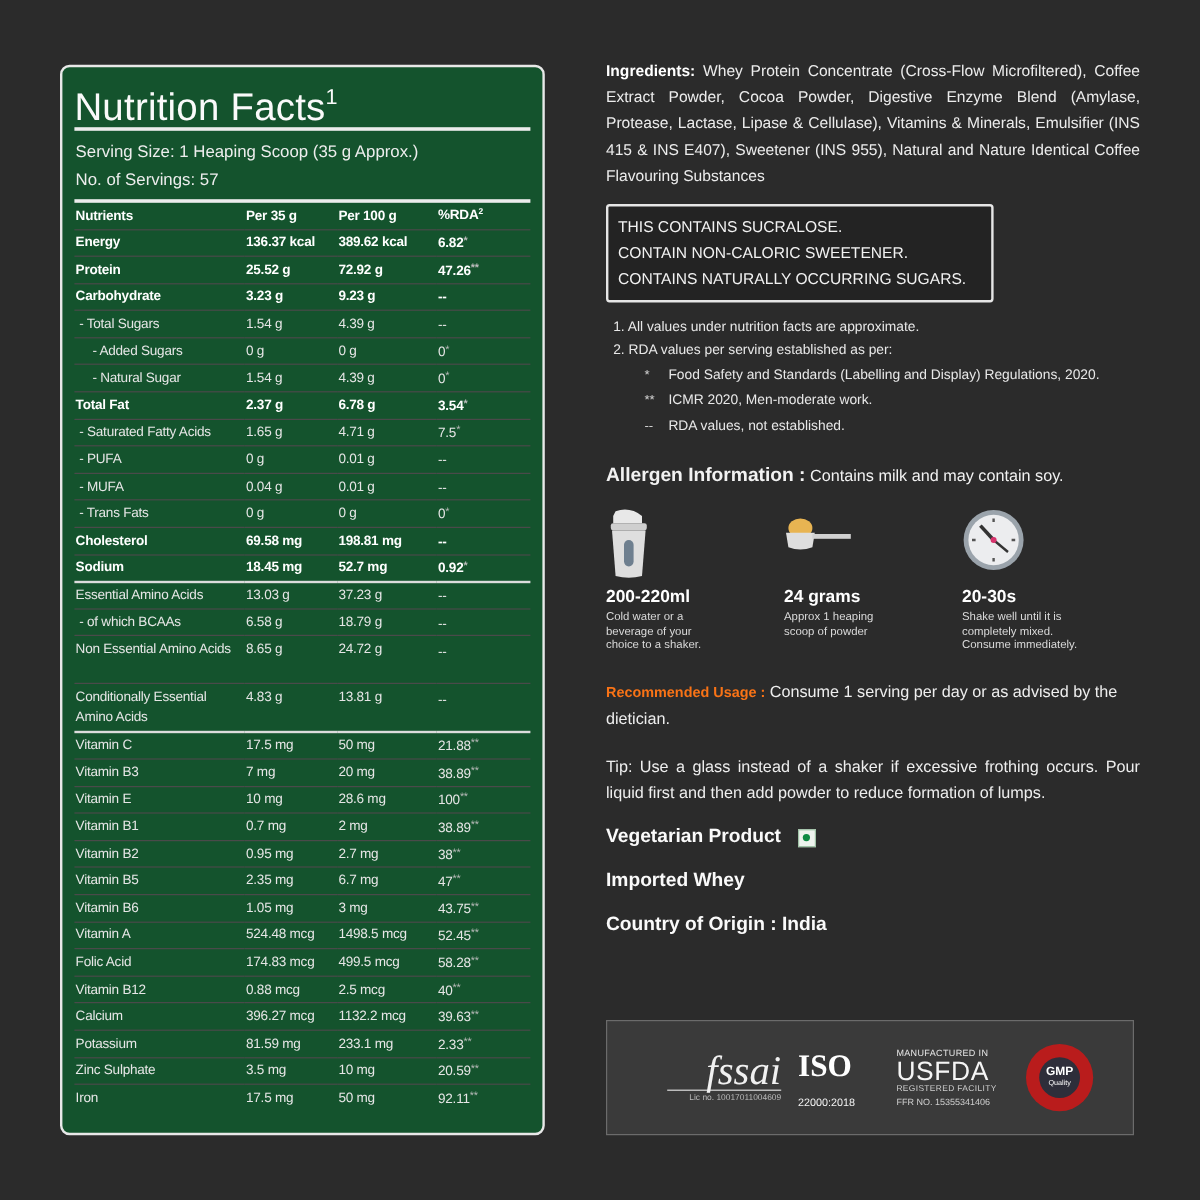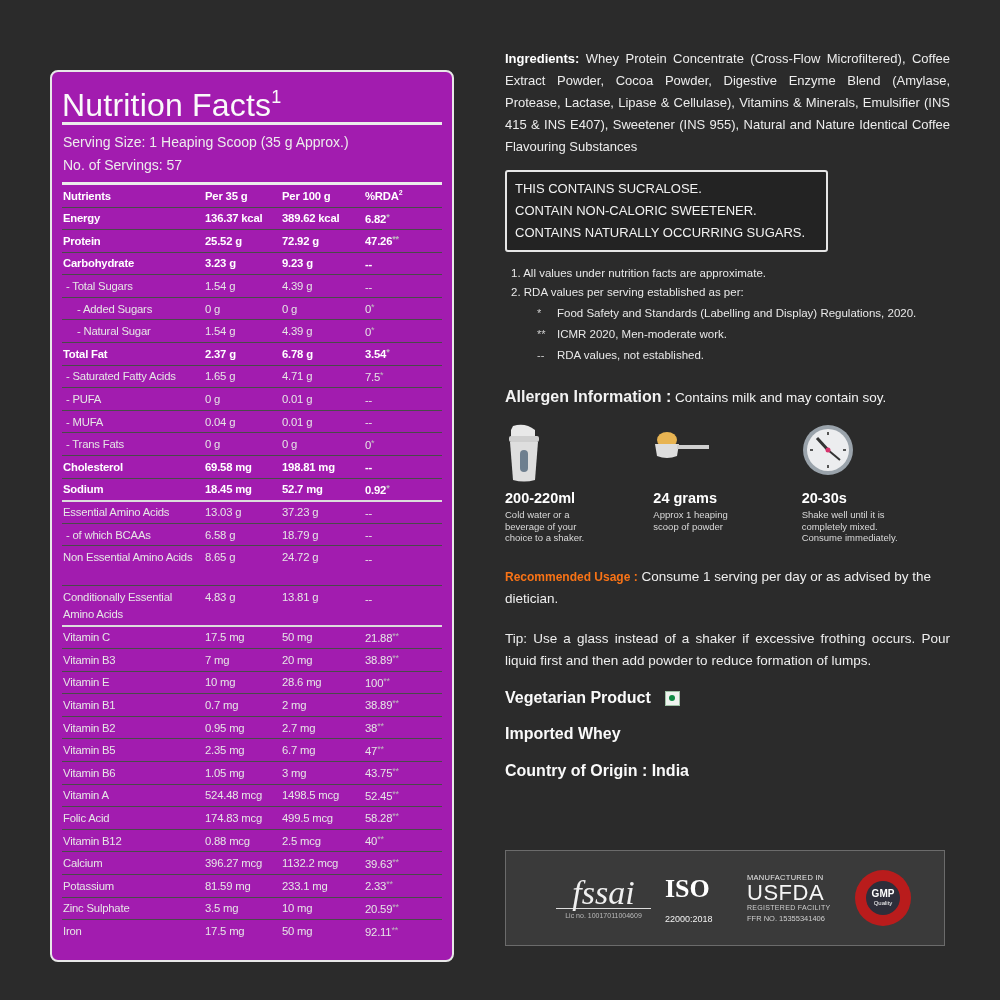--- a/index.html
+++ b/index.html
@@ -7,23 +7,22 @@
   body {
     background: #2b2b2b;
     font-family: "Liberation Sans", sans-serif;
     color: #f2f2f2;
     position: relative;
   }
   
   .nf-panel {
     position: absolute; left: 50px; top: 54px; width: 404px; height: 892px;
     border: 2px solid #e8e8e8; border-radius: 8px;
-    background: #a21caf;
+    background: #14532d;
     padding: 6px 10px 0 10px;
-    margin-top: 16px;
   }
   .nf-title {
     font-size: 32px; font-weight: 400; letter-spacing: 0.2px; color: #fafafa;
     line-height: 38px; height: 42px; padding-left: 0;
   }
   .nf-title sup { font-size: 18px; vertical-align: 13px; }
   .rule-thick { height: 3px; background: #ececec; margin: 2px 0 0 0; }
   .serving { font-size: 14px; line-height: 23px; color: #ededed; padding-left: 1px; }
   .serving-block { padding: 6px 0 3px 0; }
   table.nf { width: 100%; border-collapse: collapse; font-size: 11.3px; letter-spacing: -0.2px; }
@@ -68,21 +67,21 @@
   .tip { margin-top: 18px; font-size: 13.5px; line-height: 22px; text-align: justify; color: #eee; }
   .facts { margin-top: 14px; }
   .fact { font-size: 16px; font-weight: 700; height: 36.5px; line-height: 24px; color: #fafafa; display: flex; align-items: flex-start; }
   .veg-mark { width: 15px; height: 15px; background: #eef3ee; border: 1px solid #9fc2a6; margin-left: 14px; margin-top: 5px; display: flex; align-items: center; justify-content: center; }
   .veg-mark span { width: 6px; height: 6px; border-radius: 50%; background: #0f8a43; display: block; }
   .cert-box {
     position: absolute; left: 505px; top: 850px; width: 440px; height: 96px;
     background: #3a3a3a; border: 1px solid #6b6b6b;
     display: flex; align-items: center; padding-left: 50px;
   }
-  .fssai { width: 95px; text-align: center; color: #f0f0f0; }
+  .fssai { width: 95px; text-align: right; color: #f0f0f0; }
   .fssai .logo { font-family: "Liberation Serif", serif; font-style: italic; font-size: 34px; line-height: 30px; border-bottom: 1px solid #ddd; }
   .fssai .lic { font-size: 7px; color: #bbb; margin-top: 3px; }
   .iso { width: 62px; margin-left: 14px; text-align: left; }
   .iso .logo { font-family: "Liberation Serif", serif; font-weight: 700; font-size: 26px; line-height: 34px; color: #fff; border-radius: 50%; }
   .iso .num { font-size: 9px; font-weight: 400; color: #f2f2f2; margin-top: 8px; }
   .usfda { margin-left: 20px; width: 90px; color: #e6e6e6; }
   .usfda .t1 { font-size: 7.5px; letter-spacing: 0.3px; }
   .usfda .big { font-size: 22px; line-height: 22px; letter-spacing: 0.5px; color: #f5f5f5; }
   .usfda .t2 { font-size: 7px; letter-spacing: 0.3px; color: #cfcfcf; }
   .usfda .t3 { font-size: 7.5px; color: #cfcfcf; margin-top: 3px; }

